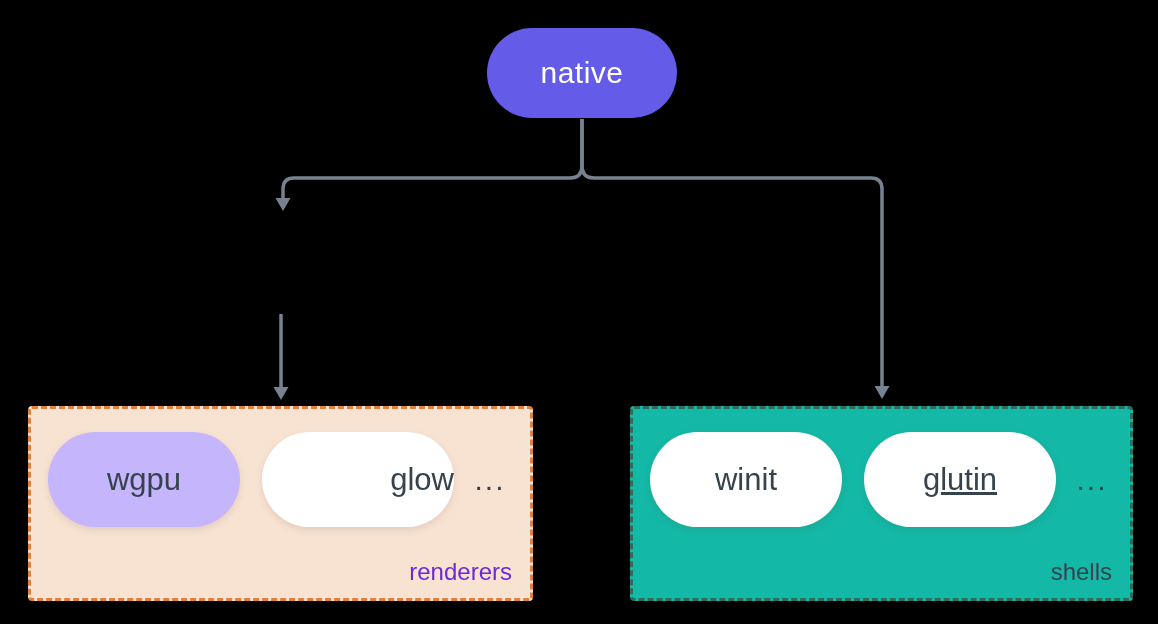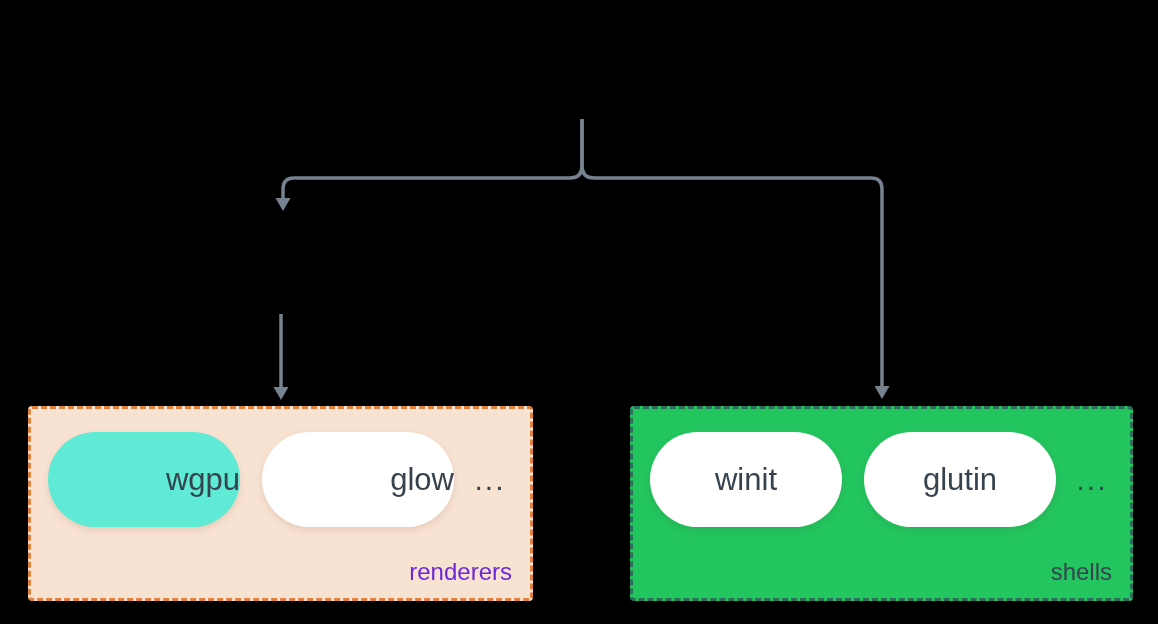--- a/index.html
+++ b/index.html
@@ -76,37 +76,40 @@
 
   <svg class="connectors" viewBox="0 0 1158 624" xmlns="http://www.w3.org/2000/svg">
     <path d="M 582 119 L 582 166 Q 582 178 570 178 L 294 178 Q 283 178 283 189 L 283 198" style="stroke: rgb(118, 130, 143);"></path>
     <polygon points="275.5,198 290.5,198 283,211" style="fill: rgb(118, 130, 143);"></polygon>
     <path d="M 582 119 L 582 166 Q 582 178 594 178 L 871 178 Q 882 178 882 189 L 882 386" style="stroke: rgb(118, 130, 143);"></path>
     <polygon points="874.5,386 889.5,386 882,399" style="fill: rgb(118, 130, 143);"></polygon>
     <path d="M 281 314 L 281 387" style="stroke: rgb(118, 130, 143);"></path>
     <polygon points="273.5,387 288.5,387 281,400" style="fill: rgb(118, 130, 143);"></polygon>
   </svg>
 
+  <div id="node-native" class="node" style="background: rgb(100, 92, 233); color: rgb(255, 255, 255);">
+    <span>native</span>
+  </div>
 
 
   <div id="group-renderers" class="group" style="background: rgb(248, 226, 210); border-color: rgb(224, 129, 61);">
-    <div class="item pos-0" style="background: #5eead4; color: rgb(54, 67, 79); justify-content: flex-end;">
+    <div class="item pos-0" style="background: #c4b5fd; color: rgb(54, 67, 79);">
       <span>wgpu</span>
     </div>
     <div class="item pos-1" style="background: rgb(255, 255, 255); color: rgb(54, 67, 79); justify-content: flex-end;">
       <span>glow</span>
     </div>
     <div class="ellipsis" style="color: rgb(54, 67, 79);">...</div>
     <div class="group-label" style="color: #6d28d9;">renderers</div>
   </div>
 
-  <div id="group-shells" class="group" style="background: #22c55e; border-color: rgb(44, 110, 91);">
+  <div id="group-shells" class="group" style="background: #14b8a6; border-color: rgb(44, 110, 91);">
     <div class="item pos-0" style="background: rgb(255, 255, 255); color: rgb(54, 67, 79);">
       <span>winit</span>
     </div>
-    <div class="item pos-1" style="background: rgb(255, 255, 255); color: rgb(54, 67, 79);">
+    <div class="item pos-1" style="background: rgb(255, 255, 255); color: rgb(54, 67, 79); text-decoration: underline;">
       <span>glutin</span>
     </div>
     <div class="ellipsis" style="color: rgb(54, 67, 79);">...</div>
     <div class="group-label" style="color: rgb(54, 67, 79);">shells</div>
   </div>
 
 </div>
 
 </body></html>

